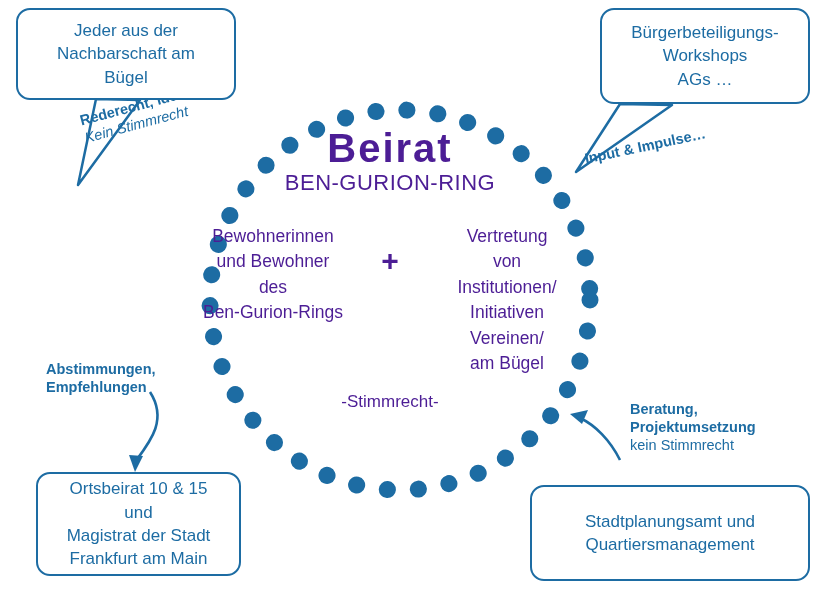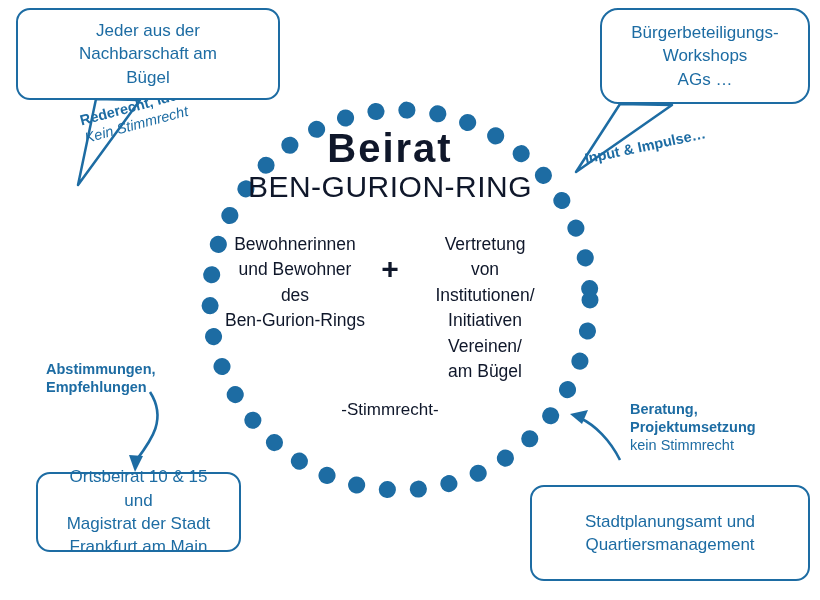--- a/index.html
+++ b/index.html
@@ -31,66 +31,67 @@
     text-align: center;
     display: flex;
     flex-direction: column;
     align-items: center;
     justify-content: center;
     padding: 8px 10px;
     z-index: 5;
   }
   .box span { display: block; white-space: nowrap; }
 
-  #box-top-left  { left: 16px;  top: 8px;   width: 264px; height: 92px; }
-  #box-top-right { left: 600px; top: 8px;   width: 210px; height: 96px; border-radius: 18px; }
-  #box-bottom-left  { left: 36px;  top: 472px; width: 205px; height: 80px; }
+  #box-top-left  { left: 16px;  top: 8px;   width: 220px; height: 92px; }
+  #box-top-right { left: 600px; top: 8px;   width: 210px; height: 96px; }
+  #box-bottom-left  { left: 36px;  top: 472px; width: 205px; height: 104px; }
   #box-bottom-right { left: 530px; top: 485px; width: 280px; height: 96px; }
 
   
   #overlay {
     position: absolute;
     left: 0; top: 0;
     width: 820px; height: 600px;
     z-index: 2;
   }
 
   
   #center {
     position: absolute;
     left: 190px;
     top: 110px;
     width: 400px;
     height: 380px;
     z-index: 3;
     text-align: center;
-    color: #0f172a;
+    color: #4c1d95;
   }
   #title {
     font-size: 40px;
     font-weight: bold;
     letter-spacing: 2px;
     margin-top: 18px;
     line-height: 1;
   }
   #subtitle1 {
     font-size: 22px;
     letter-spacing: 3.5px;
     margin-top: 10px;
   }
   #subtitle2 {
-    font-size: 30px;
+    font-size: 22px;
     letter-spacing: 0.5px;
     margin-top: 2px;
   }
   #columns {
     display: flex;
     align-items: flex-start;
     justify-content: center;
     margin-top: 28px;
+    gap: 22px;
   }
   .col {
     font-size: 17.5px;
     line-height: 1.45;
     width: 160px;
   }
   .col span { display: block; }
   #plus {
     font-size: 30px;
     font-weight: bold;

